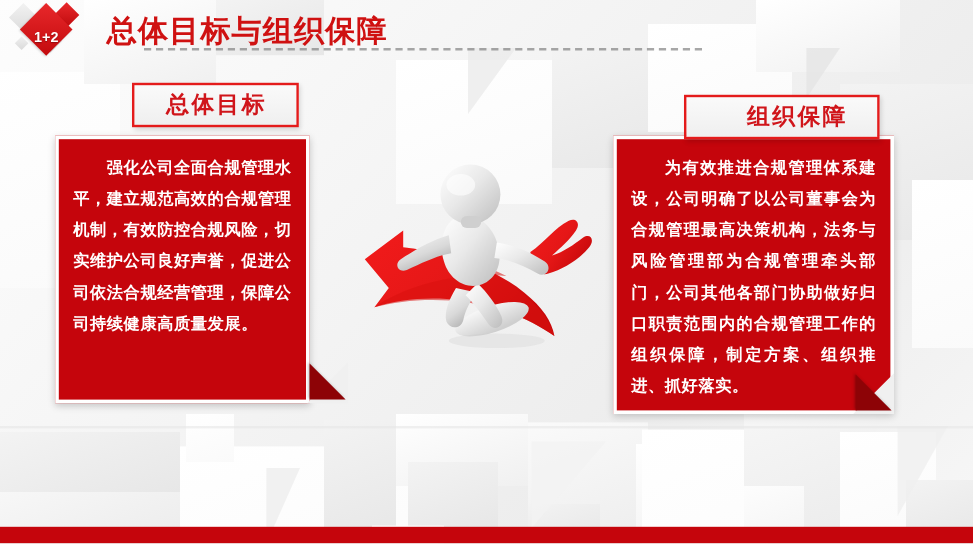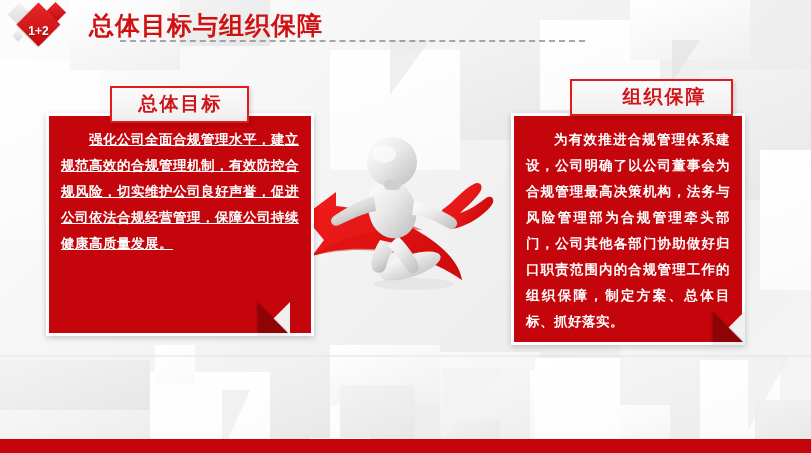--- a/index.html
+++ b/index.html
@@ -145,32 +145,32 @@
       <div class="dia g3"></div>
       <div class="dia sm1"></div>
       <div class="dia main"></div>
       <div class="logotext">1+2</div>
     </div>
     <div class="header-title">总体目标与组织保障</div>
     <div class="header-rule"></div>
   </div>
 
   <div class="card-wrap">
-    <div class="card-title" style="left:110px;top:86px;width:113px;">总体目标</div>
-    <div class="card-body" style="left:46px;top:113px;width:268px;height:223px;text-decoration:underline;">
+    <div class="card-title" style="left:110px;top:69px;width:113px;">总体目标</div>
+    <div class="card-body" style="left:46px;top:113px;width:212px;height:223px;">
       <span class="txt">强化公司全面合规管理水平，建立规范高效的合规管理机制，有效防控合规风险，切实维护公司良好声誉，促进公司依法合规经营管理，保障公司持续健康高质量发展。</span>
     </div>
     <div class="fold-cut" style="left:256px;top:302px;"></div>
     <div class="fold-tri" style="left:258px;top:303px;"></div>
   </div>
 
   <div class="card-wrap">
     <div class="card-title" style="left:570px;top:79px;width:113px;padding-left:36px;">组织保障</div>
     <div class="card-body" style="left:511px;top:113px;width:234px;height:232px;">
-      <span class="txt">为有效推进合规管理体系建设，公司明确了以公司董事会为合规管理最高决策机构，法务与风险管理部为合规管理牵头部门，公司其他各部门协助做好归口职责范围内的合规管理工作的组织保障，制定方案、总体目标、抓好落实。</span>
+      <span class="txt">为有效推进合规管理体系建设，公司明确了以公司董事会为合规管理最高决策机构，法务与风险管理部为合规管理牵头部门，公司其他各部门协助做好归口职责范围内的合规管理工作的组织保障，制定方案、组织推进、抓好落实。</span>
     </div>
     <div class="fold-cut" style="left:711px;top:311px;"></div>
     <div class="fold-tri" style="left:713px;top:312px;"></div>
   </div>
 
   <div class="illus">
     <svg width="222" height="175" viewBox="0 0 222 175">
       <defs>
         <linearGradient id="gFig" x1="0" y1="0" x2="1" y2="1">
           <stop offset="0%" stop-color="#ffffff"></stop>

